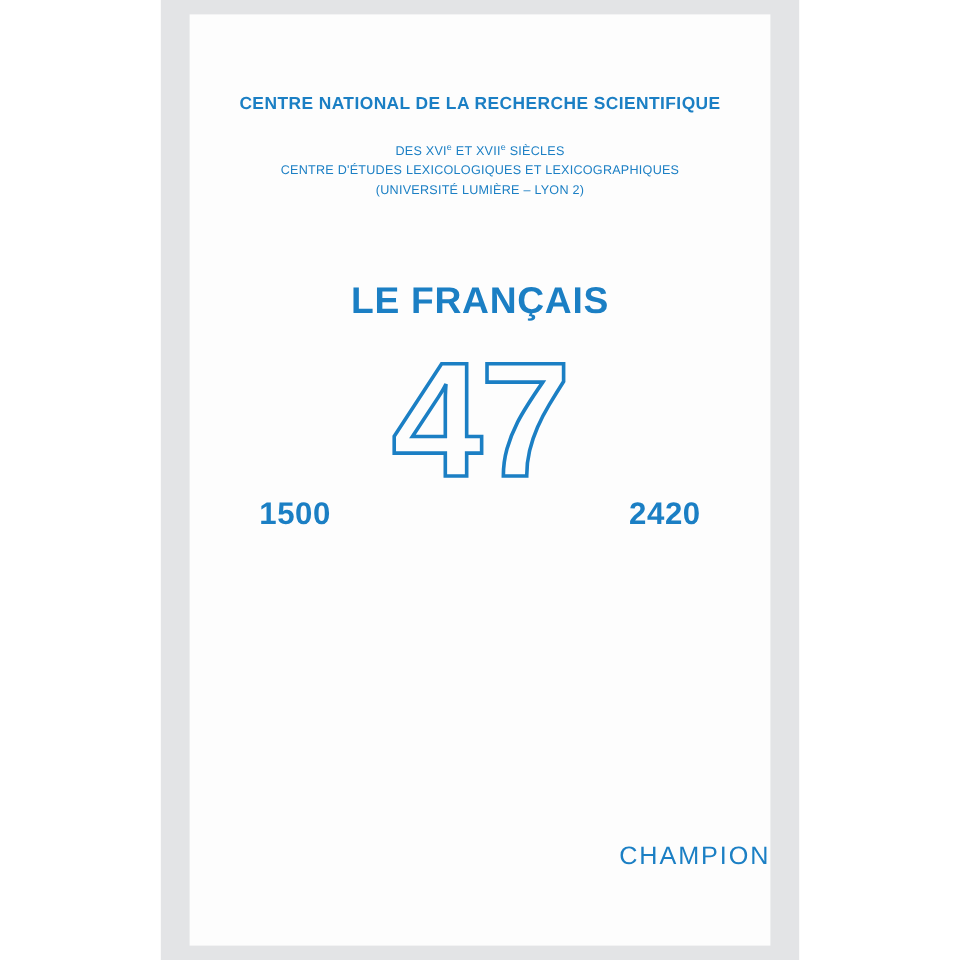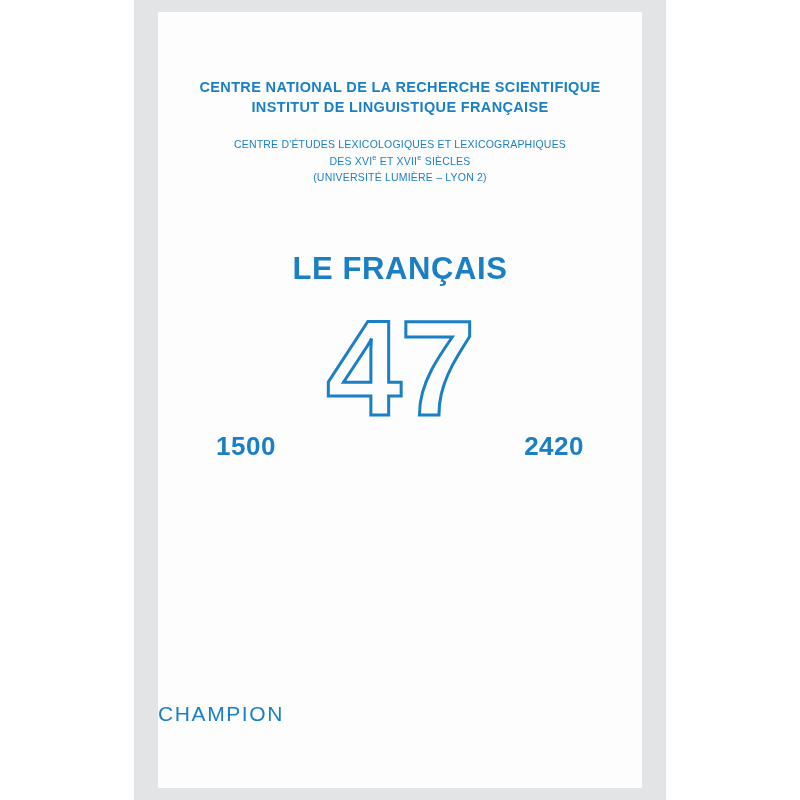--- a/index.html
+++ b/index.html
@@ -112,43 +112,42 @@
     font-size: 26px;
     font-weight: bold;
     letter-spacing: 0.5px;
   }
 
   .publisher {
     position: absolute;
     left: 0;
     right: 0;
     bottom: 62px;
-    text-align: left;
+    text-align: right;
     color: #1b7fc4;
     font-size: 21px;
     letter-spacing: 1.6px;
   }
 </style>
 </head>
 <body>
 
 <div class="page">
 
   <div class="cover-frame">
 
     <div class="cover">
 
       <div class="masthead">
         <div class="line1">CENTRE NATIONAL DE LA RECHERCHE SCIENTIFIQUE</div>
-        <div class="line2">INSTITUT DE LINGUISTIQUE FRANÇAISE</div>
       </div>
 
       <div class="sub">
+        <div class="s-line"><span>DES XVI</span><sup>e</sup><span> ET XVII</span><sup>e</sup><span> SIÈCLES</span></div>
         <div class="s-line">CENTRE D'ÉTUDES LEXICOLOGIQUES ET LEXICOGRAPHIQUES</div>
-        <div class="s-line"><span>DES XVI</span><sup>e</sup><span> ET XVII</span><sup>e</sup><span> SIÈCLES</span></div>
         <div class="s-line">(UNIVERSITÉ LUMIÈRE – LYON 2)</div>
       </div>
 
       <div class="title">
         <div class="t-line">LE FRANÇAIS</div>
       </div>
 
       <div class="issue-wrap">
         <div class="issue-number">47</div>
       </div>

